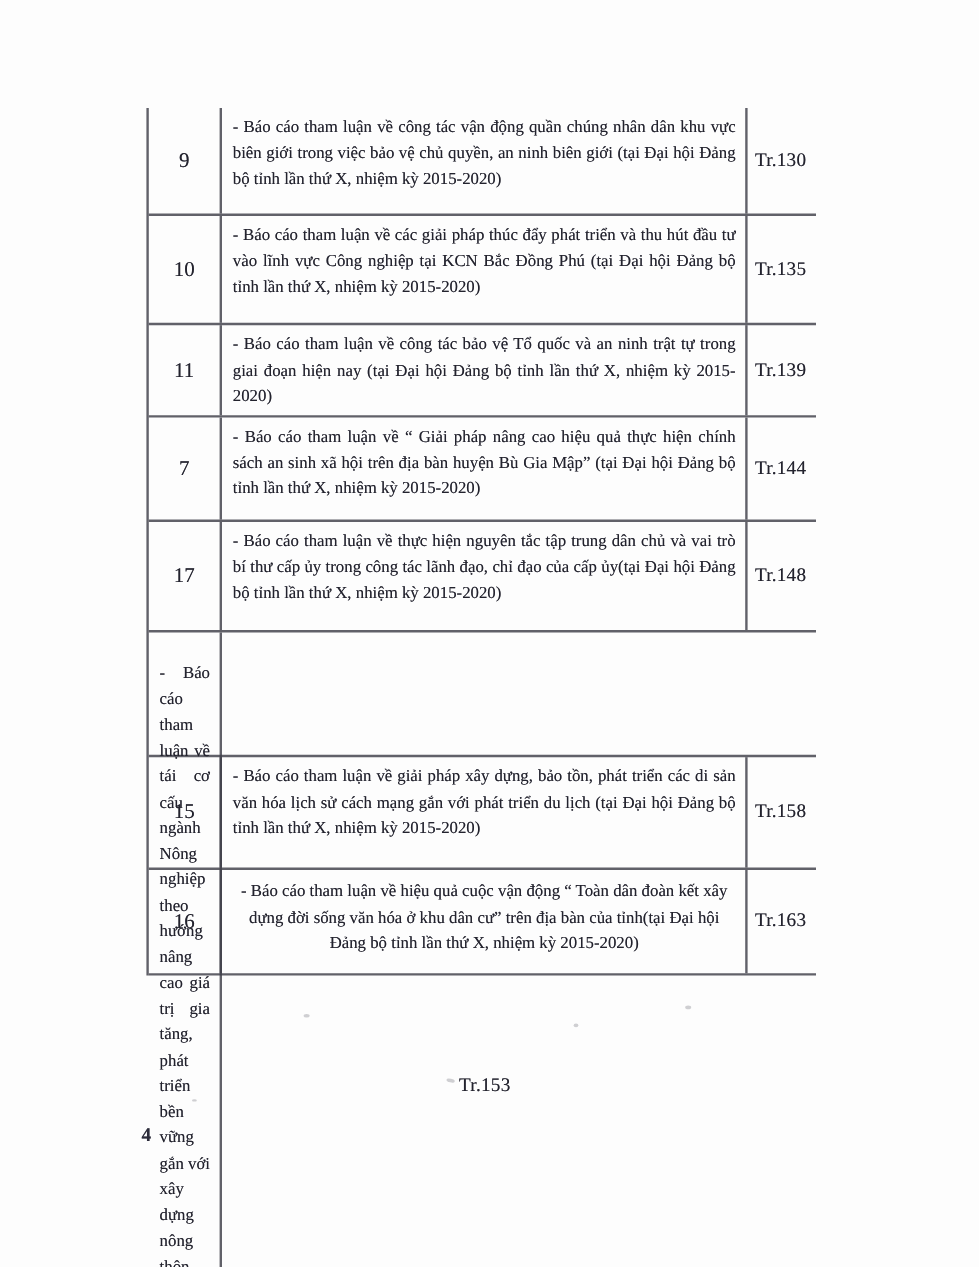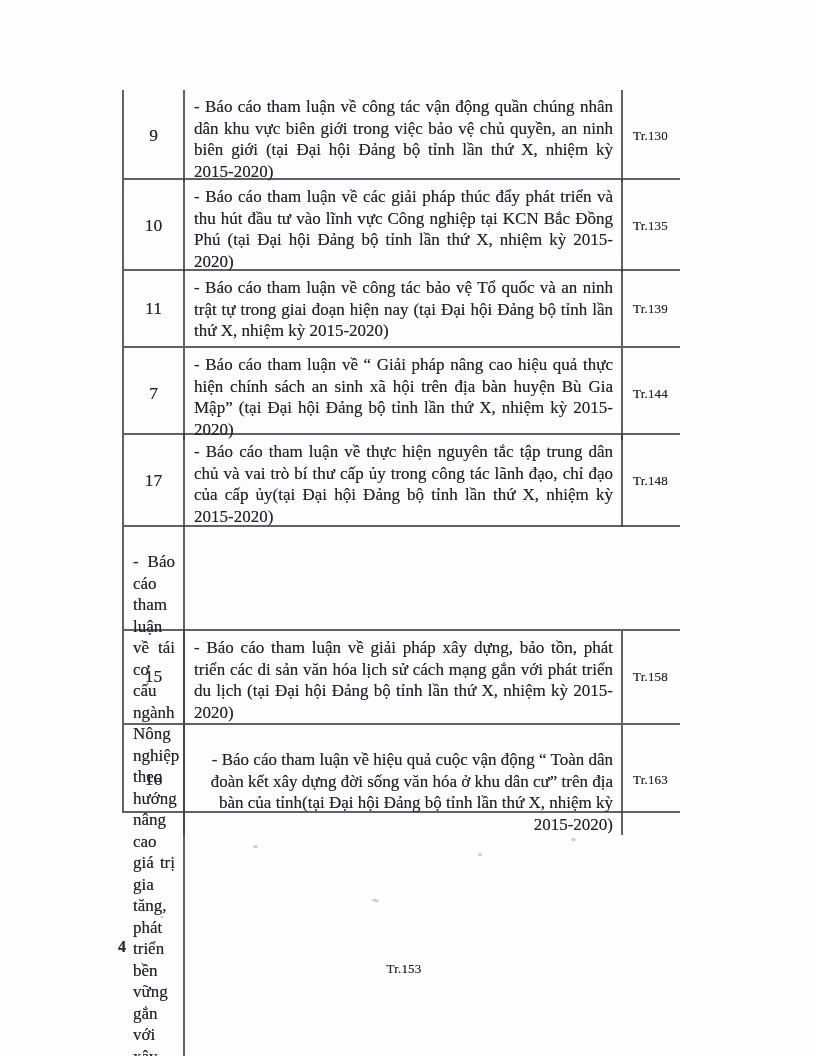--- a/index.html
+++ b/index.html
@@ -36,43 +36,43 @@
   .t-row:nth-of-type(1) { height: 90px; }
   .t-row:nth-of-type(2) { height: 91px; }
   .t-row:nth-of-type(3) { height: 77px; }
   .t-row:nth-of-type(4) { height: 87px; }
   .t-row:nth-of-type(5) { height: 92px; }
   .t-row:nth-of-type(6) { height: 104px; }
   .t-row:nth-of-type(7) { height: 94px; }
   .t-row:nth-of-type(8) { height: 88px; }
   .cell {
     box-sizing: border-box;
-    font-size: 17px;
+    font-size: 14px;
     line-height: 21.5px;
     text-shadow: 0 0 0.45px rgba(25,25,40,0.55);
   }
   .col-no {
     border-right: 2px solid rgba(62,62,72,0.82);
     display: flex;
     align-items: center;
     justify-content: center;
     font-size: 17.5px;
   }
   .col-desc {
     border-right: 2px solid rgba(62,62,72,0.82);
     padding: 6px 8px 0 9px;
     text-align: justify;
   }
   .t-row:nth-of-type(6) .col-desc { padding-top: 24px; }
-  .t-row:nth-of-type(8) .col-desc { text-align: right; padding-top: 24px; }
+  .t-row:nth-of-type(8) .col-desc { text-align: center; padding-top: 8px; }
   .col-page {
     display: flex;
     align-items: center;
     justify-content: center;
-    font-size: 13px;
+    font-size: 16px;
     letter-spacing: 0.2px;
   }
   
   .page-number {
     position: absolute;
     left: 118px;
     top: 938px;
     font-size: 16px;
     font-weight: bold;
     color: #2b2b3a;

